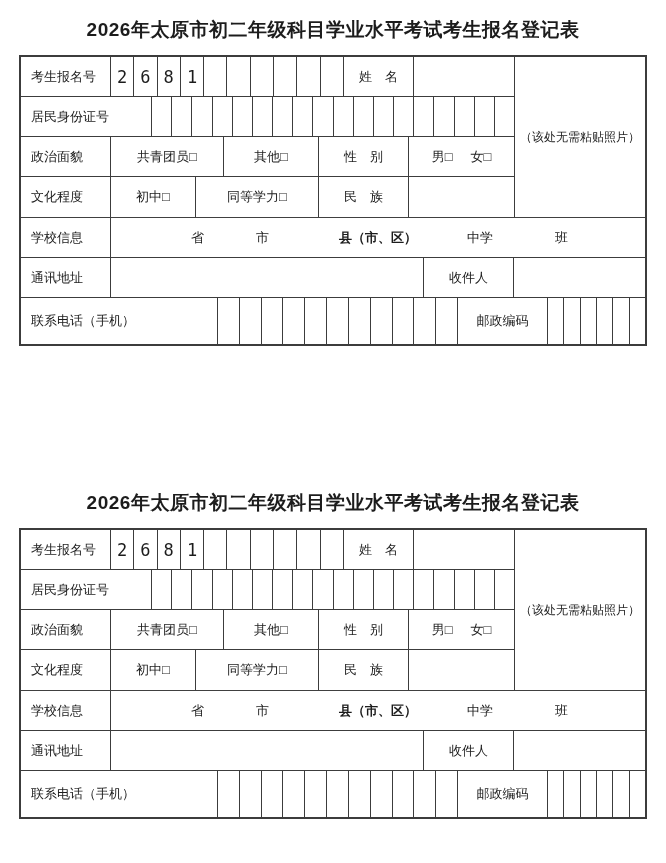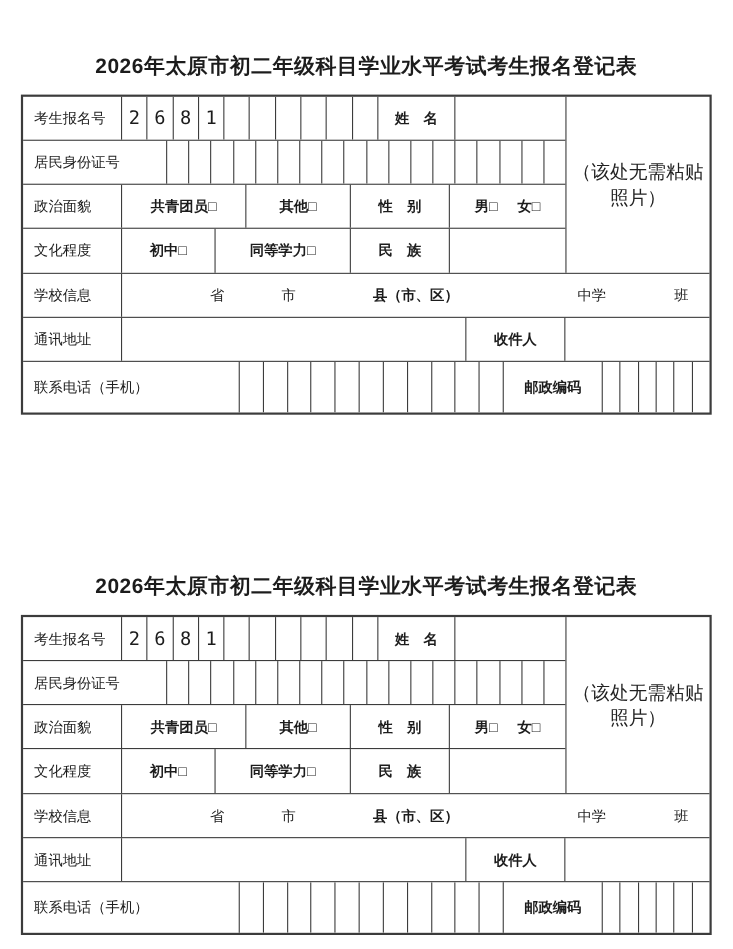--- a/index.html
+++ b/index.html
@@ -3,62 +3,62 @@
 <meta charset="utf-8">
 <style>
   * { box-sizing: border-box; }
   html, body { margin: 0; padding: 0; }
   body {
     width: 666px; height: 863px;
     background: #ffffff;
     color: #1c1c1c;
     font-family: "Liberation Sans", "DejaVu Sans", sans-serif;
   }
-  .page { padding-top: 48px; }
+  .page { padding-top: 17px; }
   .form { width: 628px; margin: 0 auto; }
   .form + .form { margin-top: 144px; }
   .title {
     font-size: 19px; font-weight: bold; text-align: center;
     margin: 0 0 12px 0; letter-spacing: 0.5px; line-height: 26px;
   }
   .tbl { border: 2px solid #3c3c3c; background: #fff; }
   .row { display: flex; height: 40px; border-bottom: 1px solid #3c3c3c; }
   .row.tall { height: 46px; border-bottom: none; }
   .upper { display: flex; border-bottom: 1px solid #404040; }
   .upper-left { width: 494px; border-right: 1px solid #3c3c3c; }
   .upper-left .row:last-child { border-bottom: none; }
   .photo-cell {
     flex: 1; display: flex; align-items: center; justify-content: center;
-    font-size: 17px; color: #222; text-align: center;
+    font-size: 12px; color: #222; text-align: center;
   }
   .cell {
     border-right: 1px solid #3c3c3c;
     display: flex; align-items: center;
     font-size: 13px; flex-shrink: 0; overflow: hidden;
   }
   .cell.last { border-right: none; }
   .cell.lpad { padding-left: 10px; }
-  .cell.center { justify-content: center; font-weight: bold; }
+  .cell.center { justify-content: center; }
   .cell.fill { flex: 1 1 auto; }
   .boxes { display: flex; align-items: stretch; padding: 0; }
   .box {
     flex: 1 1 0; border-right: 1px solid #3c3c3c;
     display: flex; align-items: center; justify-content: center;
     font-family: "DejaVu Sans Mono", monospace; font-size: 17px;
   }
   .box:last-child { border-right: none; }
   .w70 { width: 70px; } .w85 { width: 85px; } .w90 { width: 90px; }
   .w95 { width: 95px; } .w113 { width: 113px; } .w115 { width: 131px; }
   .w123 { width: 123px; text-align: right; } .w163 { width: 197px; }
   .w233 { width: 233px; } .w240 { width: 240px; } .w313 { width: 313px; }
   .gender-opts { gap: 18px; }
   .school { position: relative; }
   .school .sv { flex-shrink: 0; white-space: nowrap; }
   .sv1 { margin-left: 80px; } .sv2 { margin-left: 52px; }
-  .sv3 { margin-left: 70px; font-weight: bold; } .sv4 { margin-left: 108px; }
+  .sv3 { margin-left: 70px; font-weight: bold; } .sv4 { margin-left: 50px; }
   .sv5 { margin-left: 62px; }
 </style>
 </head>
 <body>
 
 <div class="page">
 
   <section class="form">
     <h1 class="title">2026年太原市初二年级科目学业水平考试考生报名登记表</h1>
     <div class="tbl">

